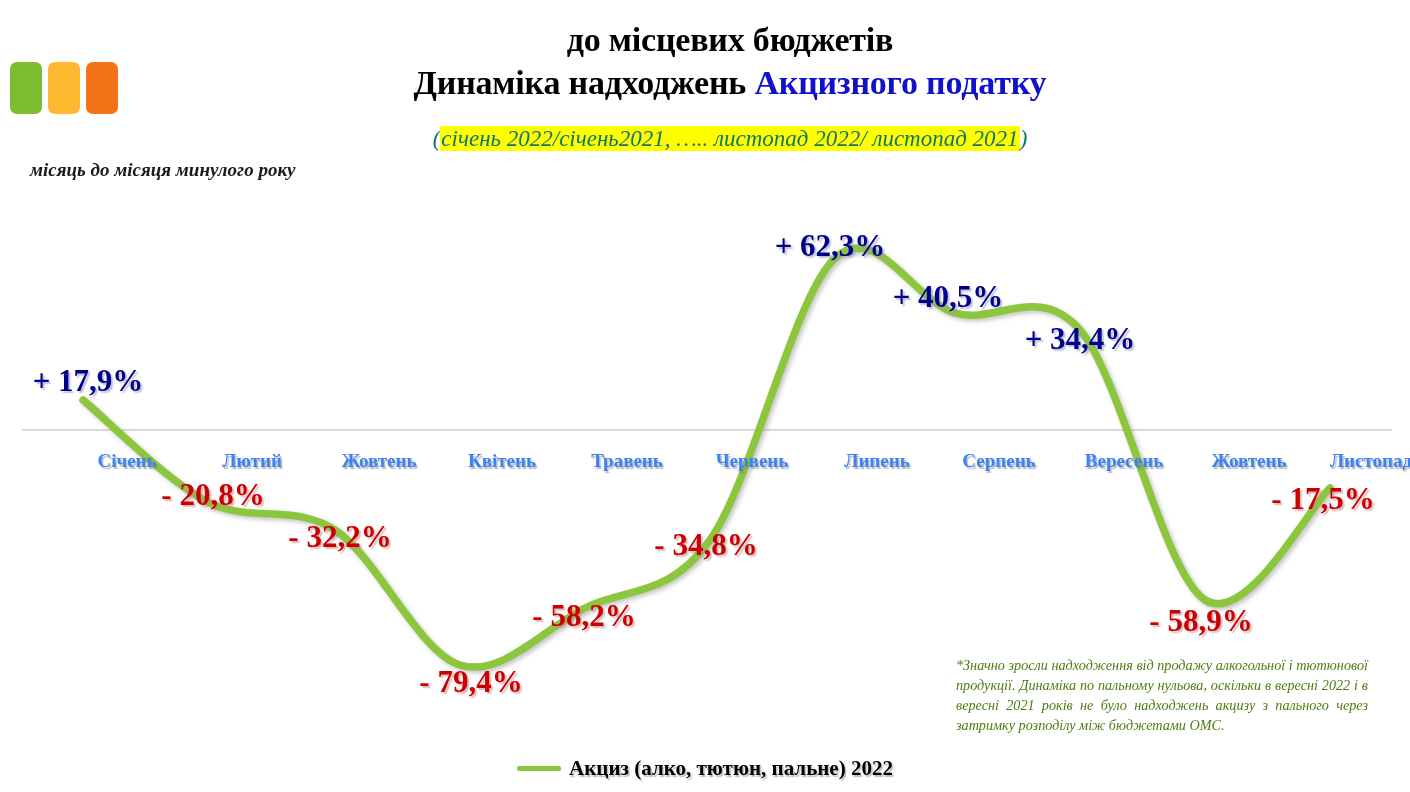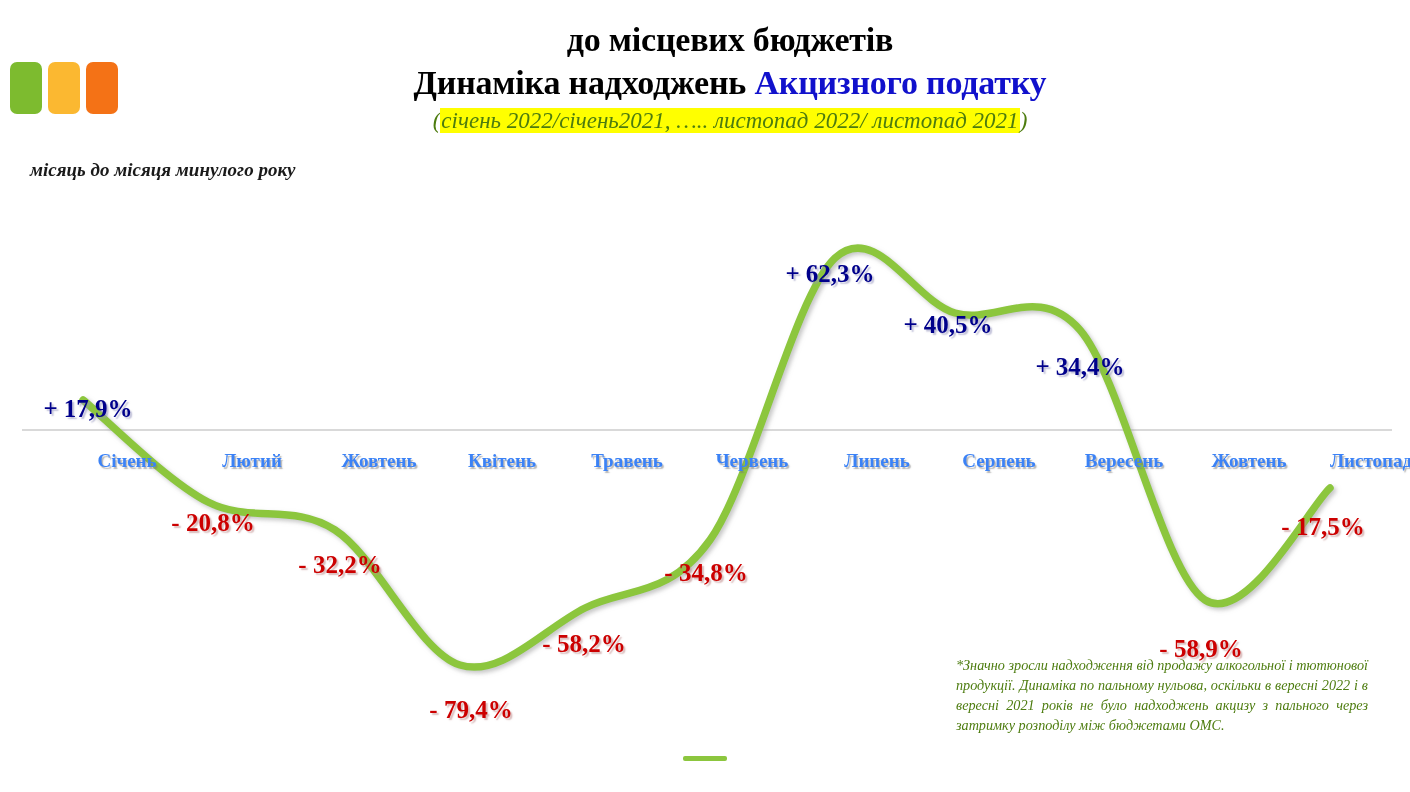--- a/index.html
+++ b/index.html
@@ -44,24 +44,24 @@
     font-weight: bold;
     color: #000000;
     line-height: 1.27;
     letter-spacing: -0.2px;
     white-space: nowrap;
   }
   .title-accent {
     color: #1111CC;
   }
   #subtitle {
-    margin-top: 3px;
+    margin-top: 21px;
     font-size: 23px;
     font-style: italic;
-    color: #4d7c0f;
+    color: #0f766e;
     line-height: 1.2;
   }
   #subtitle .hl {
     background: #FFFF00;
     padding: 0 1px;
   }
 
   
   #left-caption {
     position: absolute;
@@ -91,25 +91,24 @@
     color: #3b82f6;
     white-space: nowrap;
     transform: translateX(-50%);
     text-shadow: 1.5px 1.5px 1.2px rgba(120,120,120,0.55);
     margin-left: 44px;
   }
 
   
   .value-label {
     position: absolute;
-    font-size: 25px;
+    font-size: 31px;
     font-weight: bold;
     white-space: nowrap;
     transform: translateX(-50%);
-    margin-top: 32px;
   }
   .value-pos {
     color: #00008B;
     text-shadow: 2px 2px 1.5px rgba(150,150,190,0.6);
   }
   .value-neg {
     color: #CC0000;
     text-shadow: 2px 2px 1.5px rgba(190,140,140,0.6);
   }
 
@@ -207,13 +206,14 @@
     <div class="value-label value-pos" style="left: 948px; top: 279px;">+ 40,5%</div>
     <div class="value-label value-pos" style="left: 1080px; top: 321px;">+ 34,4%</div>
     <div class="value-label value-neg" style="left: 1201px; top: 603px;">- 58,9%</div>
     <div class="value-label value-neg" style="left: 1323px; top: 481px;">- 17,5%</div>
   </div>
 
 <div id="footnote">*Значно зросли надходження від продажу алкогольної і тютюнової продукції. Динаміка по пальному нульова, оскільки в вересні 2022 і в вересні 2021 років не було надходжень акцизу з пального через затримку розподілу між бюджетами ОМС.</div>
 
 <div id="legend">
   <span class="swatch" style="background: rgb(140, 198, 62);"></span>
+  <span class="legend-text">Акциз (алко, тютюн, пальне) 2022</span>
 </div>
 
 </body></html>

